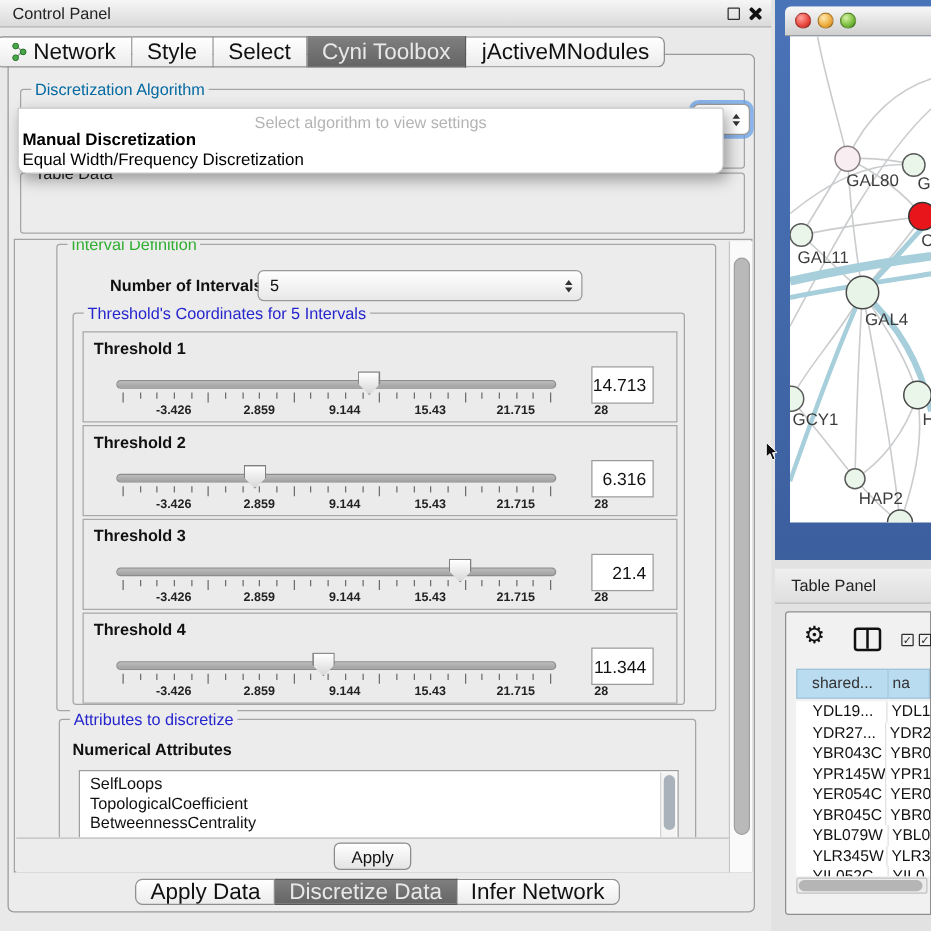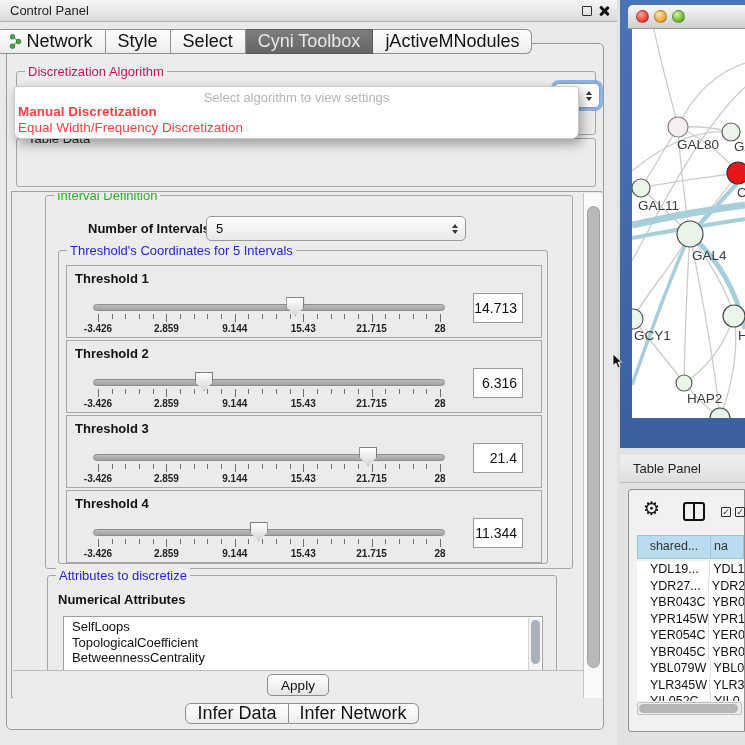--- a/index.html
+++ b/index.html
@@ -33,21 +33,21 @@
   .groupbox { position:absolute; border:1px solid #a5a5a5; border-radius:3px; }
   .gtitle { position:absolute; top:-8px; left:8px; background:#ececec; padding:0 3px; font-size:13px; white-space:nowrap; }
 
   .algo-group { left:9px; top:27px; width:580px; height:64px; }
   .algo-combo { position:absolute; left:537px; top:11px; width:46px; height:25px; background:#fff;
     border:1px solid #9a9a9a; border-radius:5px; box-shadow:0 0 0 3px rgba(96,156,232,.7); }
 
   .algo-popup { position:absolute; left:7px; top:42px; width:565px; height:53px; background:#fff;
     border:1px solid #c9c9c9; border-radius:2px 2px 7px 7px; box-shadow:3px 5px 12px rgba(0,0,0,.35); z-index:8; }
   .popup-header { text-align:center; color:#b4b4b4; font-size:13px; padding-top:3px; height:17px; }
-  .popup-item { font-size:13.5px; color:#ef4444; padding-left:3px; height:16px; line-height:16px; }
+  .popup-item { font-size:13.5px; color:#000000; padding-left:3px; height:16px; line-height:16px; }
   .popup-item.bold { font-weight:bold; }
 
   .tabledata-group { left:9px; top:94px; width:580px; height:49px; }
   .combo { position:absolute; background:linear-gradient(#fefefe,#e8e8e8); border:1px solid #9a9a9a;
     border-radius:5px; font-size:13px; color:#111; line-height:23px; padding-left:9px; }
   .stepper { position:absolute; right:7px; top:50%; transform:translateY(-50%); display:flex; flex-direction:column; gap:2px; }
   .tri-up { width:0; height:0; border-left:3.5px solid transparent; border-right:3.5px solid transparent; border-bottom:4.5px solid #333; }
   .tri-dn { width:0; height:0; border-left:3.5px solid transparent; border-right:3.5px solid transparent; border-top:4.5px solid #333; }
   .td-combo { left:19px; top:109px; width:560px; height:26px; }
 
@@ -66,21 +66,21 @@
   .th-slider { position:absolute; left:0; top:0; width:100%; height:100%; }
   .track { position:absolute; left:26px; top:38px; width:352px; height:7px; border-radius:4px;
     background:linear-gradient(#bcbcbc,#a2a2a2); border:1px solid #8c8c8c; }
   .thumb { position:absolute; top:31px; width:18px; height:19px;
     background:linear-gradient(#ffffff,#d7d7d7); border:1px solid #7f7f7f;
     clip-path:polygon(0 0,100% 0,100% 52%,50% 100%,0 52%); filter:drop-shadow(0 0 1px #888); }
   .ticks { position:absolute; left:31px; top:48px; width:342px; height:9px; }
   .tick { position:absolute; width:1px; height:5px; background:#6e6e6e; }
   .tick.major { height:8px; }
   .tick-labels { position:absolute; left:31px; top:57px; width:342px; height:12px; }
-  .tick-labels span { position:absolute; transform:translateX(-50%); font-size:10px; font-weight:bold; color:#222; white-space:nowrap; }
+  .tick-labels span { position:absolute; transform:translateX(-50%); font-size:10px; font-weight:bold; color:#222; white-space:nowrap;margin-left:41px; }
   .th-value { position:absolute; left:406px; top:27px; width:50px; height:30px; background:#fff;
     border:1px solid #9a9a9a; font-size:14px; color:#111; text-align:right; padding:6px 5px 0 0; }
 
   .attrs-gb { left:34px; top:382px; width:510px; height:118px; }
   .attrs-sub { position:absolute; left:10px; top:16px; font-size:13px; font-weight:bold; color:#111; }
   .attr-list { position:absolute; left:15px; top:40px; width:480px; height:76px; background:#fff; border:1px solid #9e9e9e; }
   .attr-item { font-size:13px; line-height:15.5px; padding-left:8px; color:#111; }
   .attr-list .inner { padding-top:2px; }
   .list-scroll { position:absolute; right:1px; top:1px; bottom:1px; width:13px; background:#f4f4f4; border-left:1px solid #d4d4d4; }
   .list-scroll .lthumb { position:absolute; left:2px; top:2px; width:9px; height:44px; background:#a9b2ba; border-radius:5px; }
@@ -156,21 +156,21 @@
         <span>Cyni Toolbox</span>
       </div>
     <div class="seg last">
         <span>jActiveMNodules</span>
       </div>
   </div>
 
   <div class="cp-outer">
 
     <div class="groupbox algo-group">
-      <span class="gtitle" style="color:#be185d">Discretization Algorithm</span>
+      <span class="gtitle" style="color:#0369a1">Discretization Algorithm</span>
       <div class="algo-combo">
         <span class="stepper">
             <span class="tri-up"></span>
             <span class="tri-dn"></span>
           </span>
       </div>
     </div>
 
     <div class="algo-popup">
       <div class="popup-header">Select algorithm to view settings</div>
@@ -408,21 +408,24 @@
           <div class="vthumb"></div>
         </div>
       <div class="apply-row">
         <button class="apply-btn">Apply</button>
       </div>
     </div>
   </div>
 
   <div class="bottom-tabs">
     <div class="seg first">
-        <span>Infer Data</span>
+        <span>Apply Data</span>
+      </div>
+    <div class="seg sel">
+        <span>Discretize Data</span>
       </div>
     <div class="seg last">
         <span>Infer Network</span>
       </div>
   </div>
 </div>
 
 <div class="net-window">
   <div class="net-titlebar">
     <span class="light red"></span>

